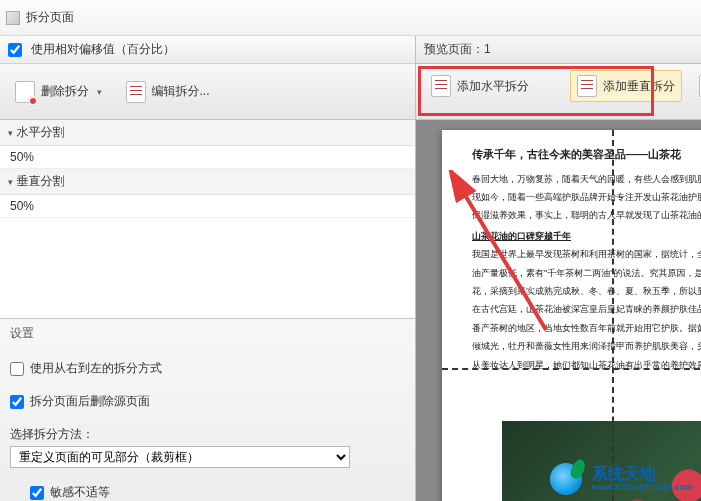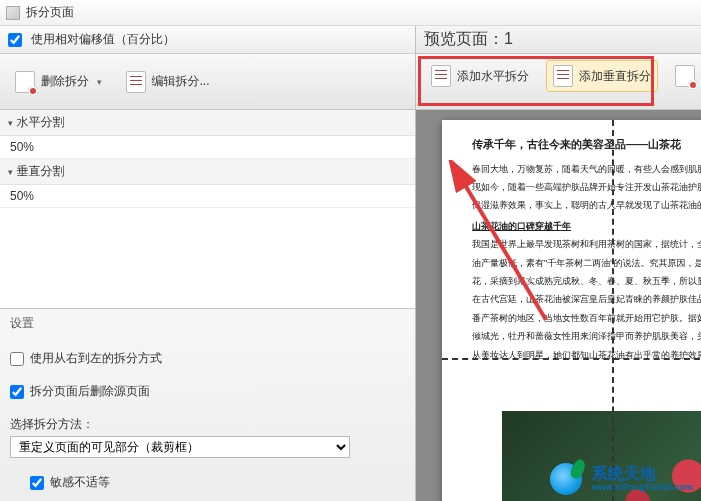--- a/index.html
+++ b/index.html
@@ -1,17 +1,17 @@
 <!DOCTYPE html>
 <html><head>
 <meta charset="utf-8">
 <style>
   * { box-sizing: border-box; margin: 0; padding: 0; }
   body { font-family: "Microsoft YaHei", Arial, sans-serif; font-size: 12px; color: #333; background: #f0f0f0; width: 701px; height: 501px; overflow: hidden; position: relative; }
-  .titlebar { height: 26px; background: linear-gradient(#fdfdfd,#f2f2f2); border-bottom: 1px solid #d9d9d9; display: flex; align-items: center; padding: 0 6px; gap: 6px; }
+  .titlebar { height: 36px; background: linear-gradient(#fdfdfd,#f2f2f2); border-bottom: 1px solid #d9d9d9; display: flex; align-items: center; padding: 0 6px; gap: 6px; }
   .app-icon { width: 14px; height: 14px; background: linear-gradient(135deg,#e8e8e8,#c8c8c8); border: 1px solid #aaa; }
   .titlebar-title { font-size: 12px; color: #333; }
   .main { display: flex; height: 475px; }
   .left-pane { width: 415px; display: flex; flex-direction: column; }
   .right-pane { flex: 1; border-left: 1px solid #c0c0c0; background: #888; display: flex; flex-direction: column; overflow: hidden; }
   .checkline { height: 28px; background: linear-gradient(#fbfbfb,#ededed); border-bottom: 1px solid #d0d0d0; display: flex; align-items: center; padding: 0 8px; gap: 9px; }
   .checkline input[type=checkbox] { width: 14px; height: 14px; }
 
   .toolbar { height: 56px; background: linear-gradient(#f8f8f8,#e5e5e5); border-bottom: 1px solid #c4c4c4; display: flex; align-items: center; padding: 6px 8px; gap: 10px; }
   .toolbtn { display: flex; align-items: center; gap: 6px; padding: 4px 6px; border: 1px solid transparent; border-radius: 3px; cursor: pointer; font-size: 12px; color: #333; }
@@ -27,23 +27,23 @@
   .grouprow .tri { font-size: 9px; color: #555; }
   .valrow { padding: 4px 10px; border-bottom: 1px solid #eee; font-size: 12px; }
 
   .settings { border-top: 1px solid #c4c4c4; background: linear-gradient(#f7f7f7,#ededed); padding: 6px 10px 10px 10px; display: flex; flex-direction: column; gap: 16px; }
   .settings-head { font-size: 12px; color: #555; margin-bottom: 2px; }
   .ckrow { display: flex; align-items: center; gap: 6px; font-size: 12px; }
   .ckrow input[type=checkbox] { width: 14px; height: 14px; }
   .select { width: 340px; height: 22px; background: #fff; border: 1px solid #b8b8b8; font-size: 12px; padding: 0 4px; }
   .indent { margin-left: 20px; }
 
-  .preview-head { height: 28px; padding: 0 8px; display: flex; align-items: center; font-size: 16px; color: #3d3d3d; background: linear-gradient(#f6f6f6,#e7e7e7); border-bottom: 1px solid #c0c0c0; }
+  .preview-head { height: 28px; padding: 0 8px; display: flex; align-items: center; font-size: 12px; color: #3d3d3d; background: linear-gradient(#f6f6f6,#e7e7e7); border-bottom: 1px solid #c0c0c0; }
   .preview-toolbar { height: 56px; background: linear-gradient(#f8f8f8,#e5e5e5); border-bottom: 1px solid #c4c4c4; padding: 6px 8px; display: flex; align-items: flex-start; gap: 10px; position: relative; }
-  .preview-toolbar .toolbtn.addv { background: #fdf2cf; border: 1px solid #e7c978; }
+  .preview-toolbar .toolbtn.addv { background: #fdf2cf; border: 1px solid #e7c978; margin-left: 24px; }
   .highlight-box { position: absolute; left: 2px; top: 2px; width: 236px; height: 50px; border: 3px solid #e23a3a; pointer-events: none; }
 
   .preview-canvas { flex: 1; position: relative; background: #8a8a8a; overflow: hidden; }
   .page { position: absolute; left: 26px; top: 10px; right: -140px; bottom: -40px; background: #fff; box-shadow: 0 2px 8px rgba(0,0,0,.4); }
   .page .content { position: absolute; left: 30px; right: 0; top: 16px; bottom: 0; font-size: 9px; line-height: 1.6; color: #222; overflow: hidden; }
   .page .content .title { font-weight: bold; font-size: 11px; margin-bottom: 8px; white-space: nowrap; }
   .page .content p { margin-bottom: 4px; white-space: nowrap; overflow: hidden; }
   .page .content .sub { font-weight: bold; text-decoration: underline; margin-top: 6px; margin-bottom: 4px; }
   .hdash { position: absolute; left: 0; right: 0; top: 238px; border-top: 2px dashed #333; }
   .vdash { position: absolute; top: 0; bottom: 0; left: 170px; border-left: 2px dashed #333; }

